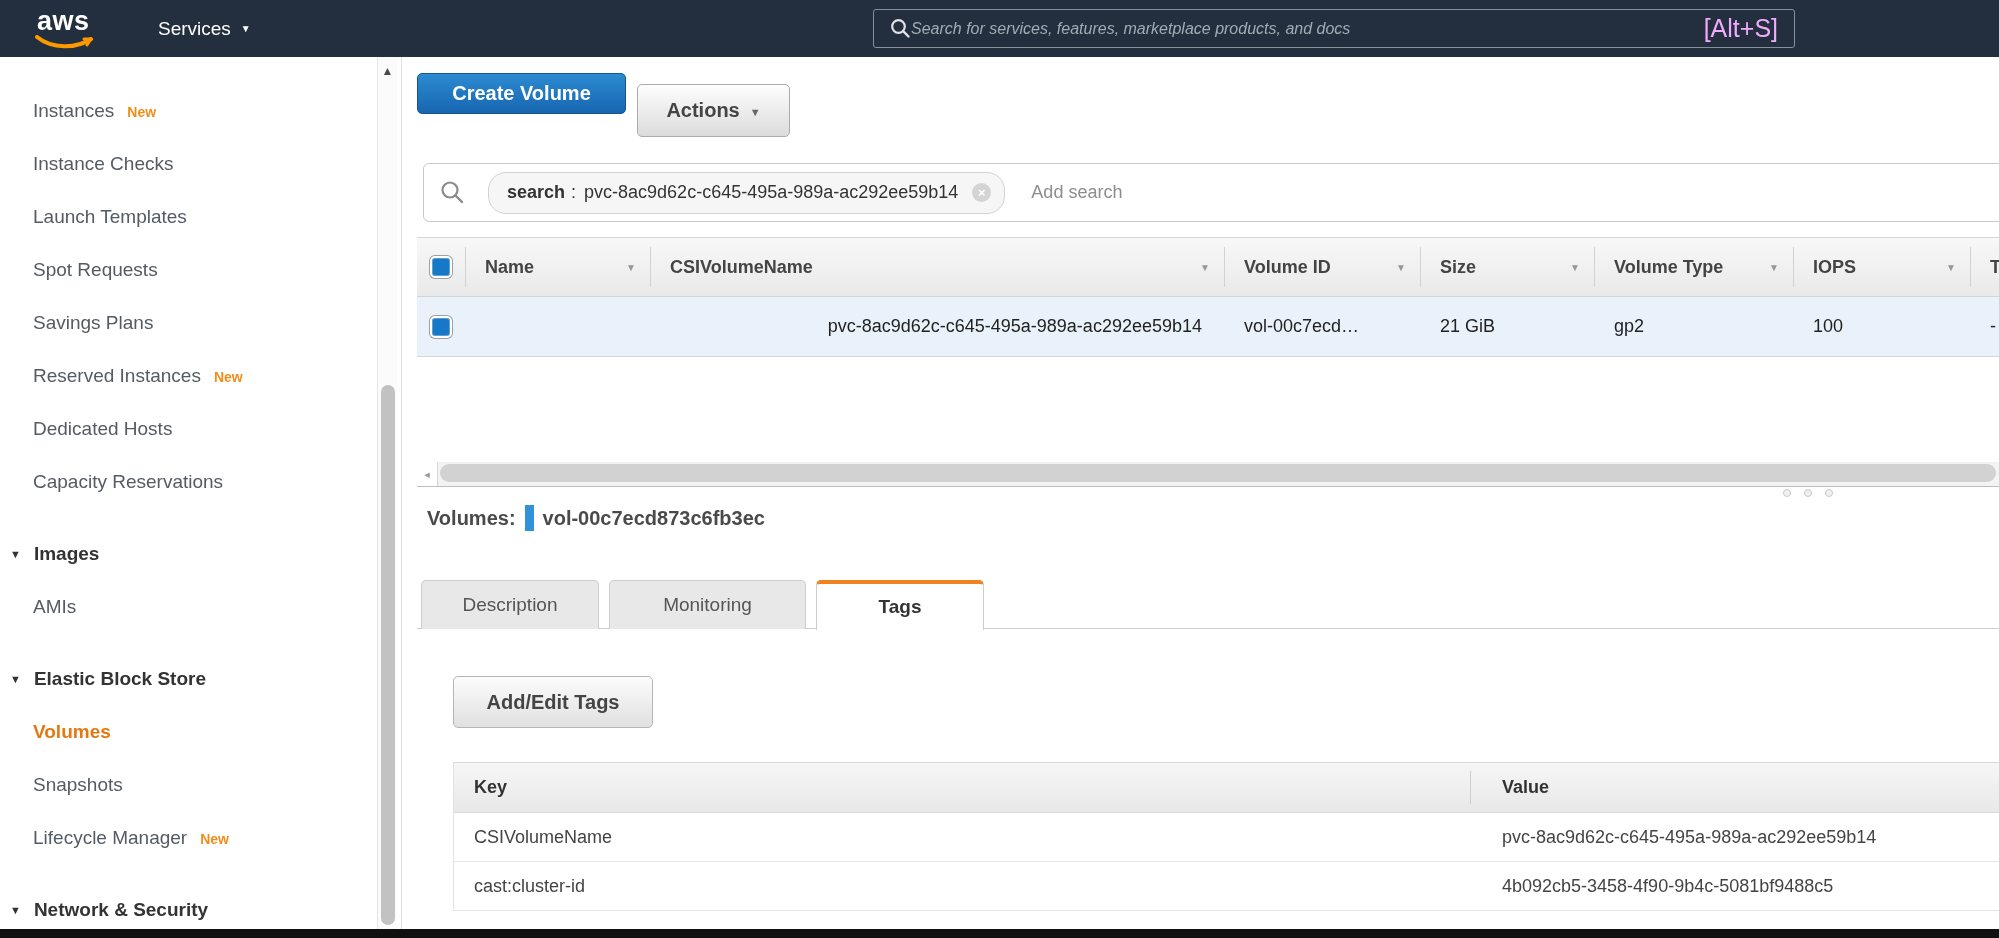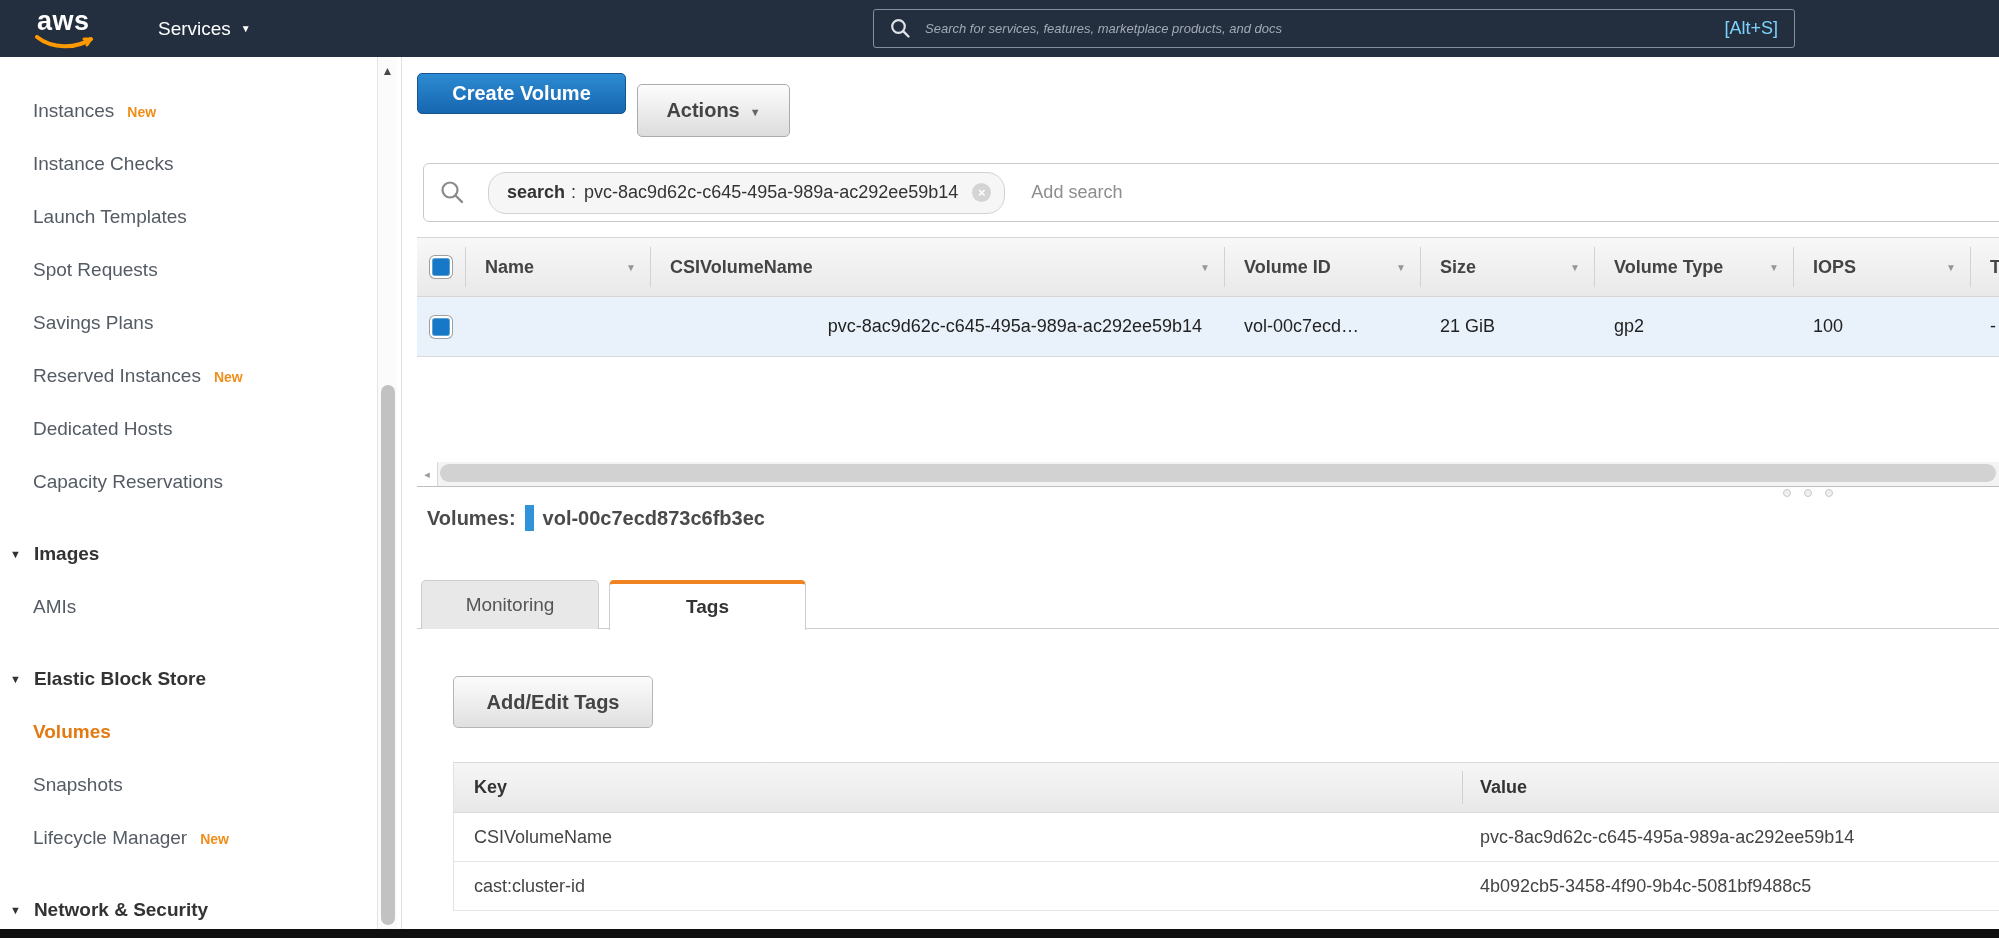--- a/index.html
+++ b/index.html
@@ -7,23 +7,23 @@
   #canvas { position:relative; width:1999px; height:938px; background:#fff; overflow:hidden; }
 
   
   .topnav { position:absolute; left:0; top:0; width:1999px; height:57px; background:#232f3e; display:flex; align-items:center; }
   .logo { position:absolute; left:34px; top:6px; width:64px; height:46px; cursor:pointer; }
   .logo-text { color:#fff; font-weight:700; font-size:27px; letter-spacing:0.5px; line-height:30px; padding-left:3px; }
   .logo-swoosh { position:absolute; left:0; bottom:2px; }
   .services { position:absolute; left:158px; top:0; height:57px; display:flex; align-items:center; gap:10px; color:#fff; font-size:19px; cursor:pointer; }
   .services .caret { font-size:10px; color:#fff; }
   .nav-search { position:absolute; left:873px; top:9px; width:922px; height:39px; border:1px solid #87909a; border-radius:3px; display:flex; align-items:center; padding:0 16px; }
-  .nav-search input { flex:1; background:transparent; border:none; outline:none; font-style:italic; font-size:13px; color:#a2abb5; margin-left:14px; font-family:inherit; }
+  .nav-search input { flex:1; background:transparent; border:none; outline:none; font-style:italic; font-size:16px; color:#a2abb5; font-family:inherit; }
   .nav-search input::placeholder { color:#a2abb5; opacity:1; }
-  .nav-shortcut { color:#7dd3fc; font-size:18px;margin-left:44px; }
+  .nav-shortcut { color:#f0abfc; font-size:25px;margin-left:44px; }
 
   
   .sidebar { position:absolute; left:0; top:57px; width:377px; height:872px; background:#fff; padding-top:27px; overflow:hidden; }
   .sb-item { height:53px; display:flex; align-items:center; padding-left:33px; font-size:19px; color:#545b64; cursor:pointer; white-space:nowrap; }
   .sb-item.section { margin-top:19px; padding-left:10px; font-weight:700; color:#333; }
   .sb-caret { font-size:11px; color:#333; margin-right:13px; }
   .sb-item.selected .sb-label { color:#e47911; font-weight:700; }
   .sb-new { color:#ef8e1b; font-size:14px; font-weight:700; margin-left:13px; padding-top:2px; }
   .sb-scroll { position:absolute; left:377px; top:57px; width:20px; height:872px; background:#fbfbfb; border-left:1px solid #e4e4e4; }
   .sb-scroll .up { display:block; text-align:center; color:#4a4a4a; font-size:12px; padding-top:7px; }
@@ -79,21 +79,21 @@
   .tab { height:49px; background:#e8e8e8; border:1px solid #cdcdcd; border-bottom:none; border-radius:5px 5px 0 0; display:flex; align-items:center; justify-content:center; font-size:19px; color:#555; cursor:pointer; position:relative; }
   .tabs > :nth-child(1){ width:178px; } .tabs > :nth-child(2){ width:197px; }
   .tabs > :nth-child(3){ width:168px; } .tabs > :nth-child(4){ width:96px; }
   .tab.active { background:#fff; border-top:4px solid #ef8221; font-weight:700; color:#333; height:50px; z-index:2; }
 
   
   .btn-addedit { position:absolute; left:453px; top:676px; width:200px; height:52px; background:linear-gradient(#fcfcfc,#e0e0e0); border:1px solid #b5b5b5; color:#444; font-size:20px; }
   .tags-table { position:absolute; left:453px; top:762px; width:1546px; border-left:1px solid #e2e2e2; }
   .tg-head { height:51px; background:linear-gradient(#f6f6f6,#e8e8e8); border-top:1px solid #d9d9d9; border-bottom:1px solid #d9d9d9; display:flex; font-weight:700; font-size:18px; color:#333; }
   .tg-key { width:1008px; flex:none; display:flex; align-items:center; padding-left:20px; }
-  .tg-val { flex:1; display:flex; align-items:center; padding-left:18px; }
+  .tg-val { flex:1; display:flex; align-items:center; padding-left:32px;margin-left:8px; }
   .tg-head .tg-val { position:relative; }
   .tg-head .tg-val::before { content:""; position:absolute; left:0; top:8px; bottom:8px; width:1px; background:#cfcfcf; }
   .tg-row { height:49px; display:flex; border-bottom:1px solid #e4e4e4; font-size:18px; color:#444; background:#fff; }
 
   .bottom-bar { position:absolute; left:0; top:929px; width:1999px; height:9px; background:#101010; }
 </style>
 </head>
 <body>
 
 <div id="canvas">
@@ -308,20 +308,23 @@
 
   <div class="detail-head">
     <span>Volumes:</span>
     <span class="sel-bar"></span>
     <span>vol-00c7ecd873c6fb3ec</span>
   </div>
 
   <div class="tabs-line"></div>
   <div class="tabs">
 
+      <div class="tab">
+        <span>Description</span>
+      </div>
 
 
       <div class="tab">
         <span>Monitoring</span>
       </div>
 
       <div class="tab active">
         <span>Tags</span>
       </div>
 

